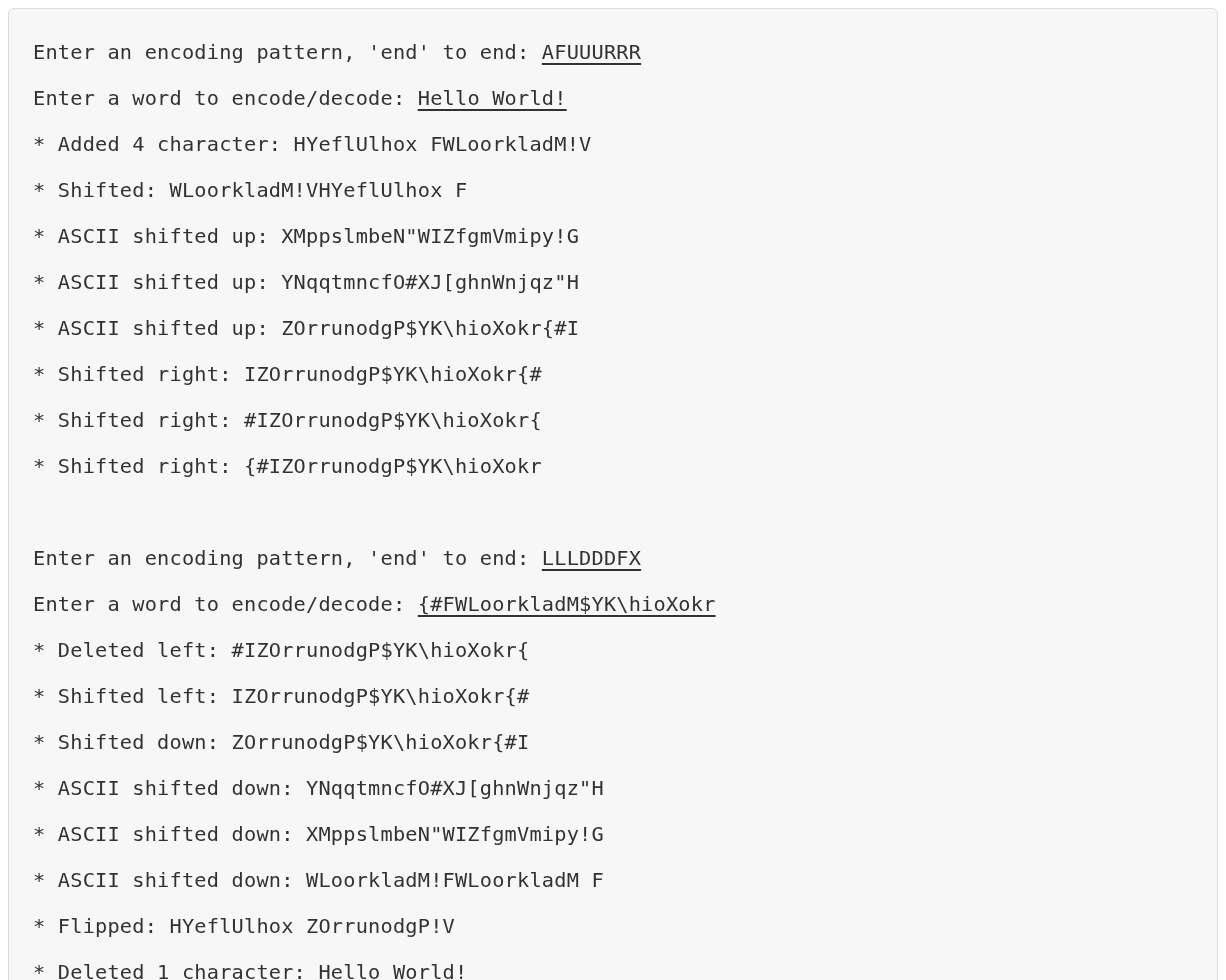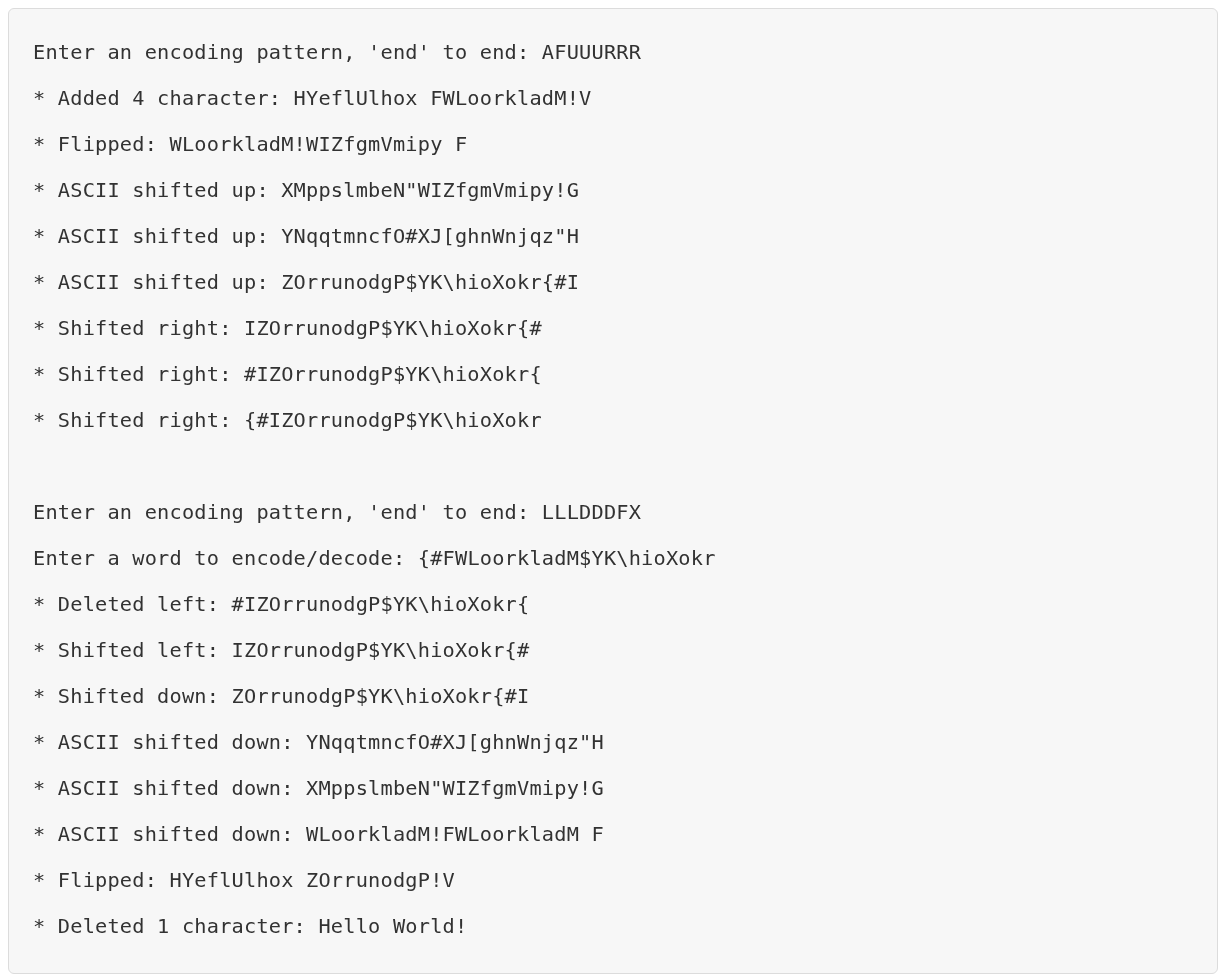--- a/index.html
+++ b/index.html
@@ -21,35 +21,37 @@
       min-height: 964px;
     }
     .line {
       font-size: 20.3px;
       line-height: 46px;
       color: #323232;
       white-space: pre;
       letter-spacing: 0.2px;
     }
     .user-input {
+      text-decoration: underline;
       text-decoration-thickness: 1.5px;
       text-underline-offset: 4px;
     }
     .blank-line {
       height: 46px;
     }
   </style>
 </head>
 <body>
 
 <div class="terminal-box">
 
   <div class="line"><span>Enter an encoding pattern, 'end' to end: </span><span class="user-input">AFUUURRR</span></div>
+  <div class="line"><span>Enter a word to encode/decode: </span><span class="user-input">Hello World!</span></div>
   <div class="line">* Added 4 character: HYeflUlhox FWLoorkladM!V</div>
-  <div class="line">* Flipped: WLoorkladM!WIZfgmVmipy F</div>
+  <div class="line">* Shifted: WLoorkladM!VHYeflUlhox F</div>
   <div class="line">* ASCII shifted up: XMppslmbeN"WIZfgmVmipy!G</div>
   <div class="line">* ASCII shifted up: YNqqtmncfO#XJ[ghnWnjqz"H</div>
   <div class="line">* ASCII shifted up: ZOrrunodgP$YK\hioXokr{#I</div>
   <div class="line">* Shifted right: IZOrrunodgP$YK\hioXokr{#</div>
   <div class="line">* Shifted right: #IZOrrunodgP$YK\hioXokr{</div>
   <div class="line">* Shifted right: {#IZOrrunodgP$YK\hioXokr</div>
 
   <div class="blank-line"></div>
 
   <div class="line"><span>Enter an encoding pattern, 'end' to end: </span><span class="user-input">LLLDDDFX</span></div>

